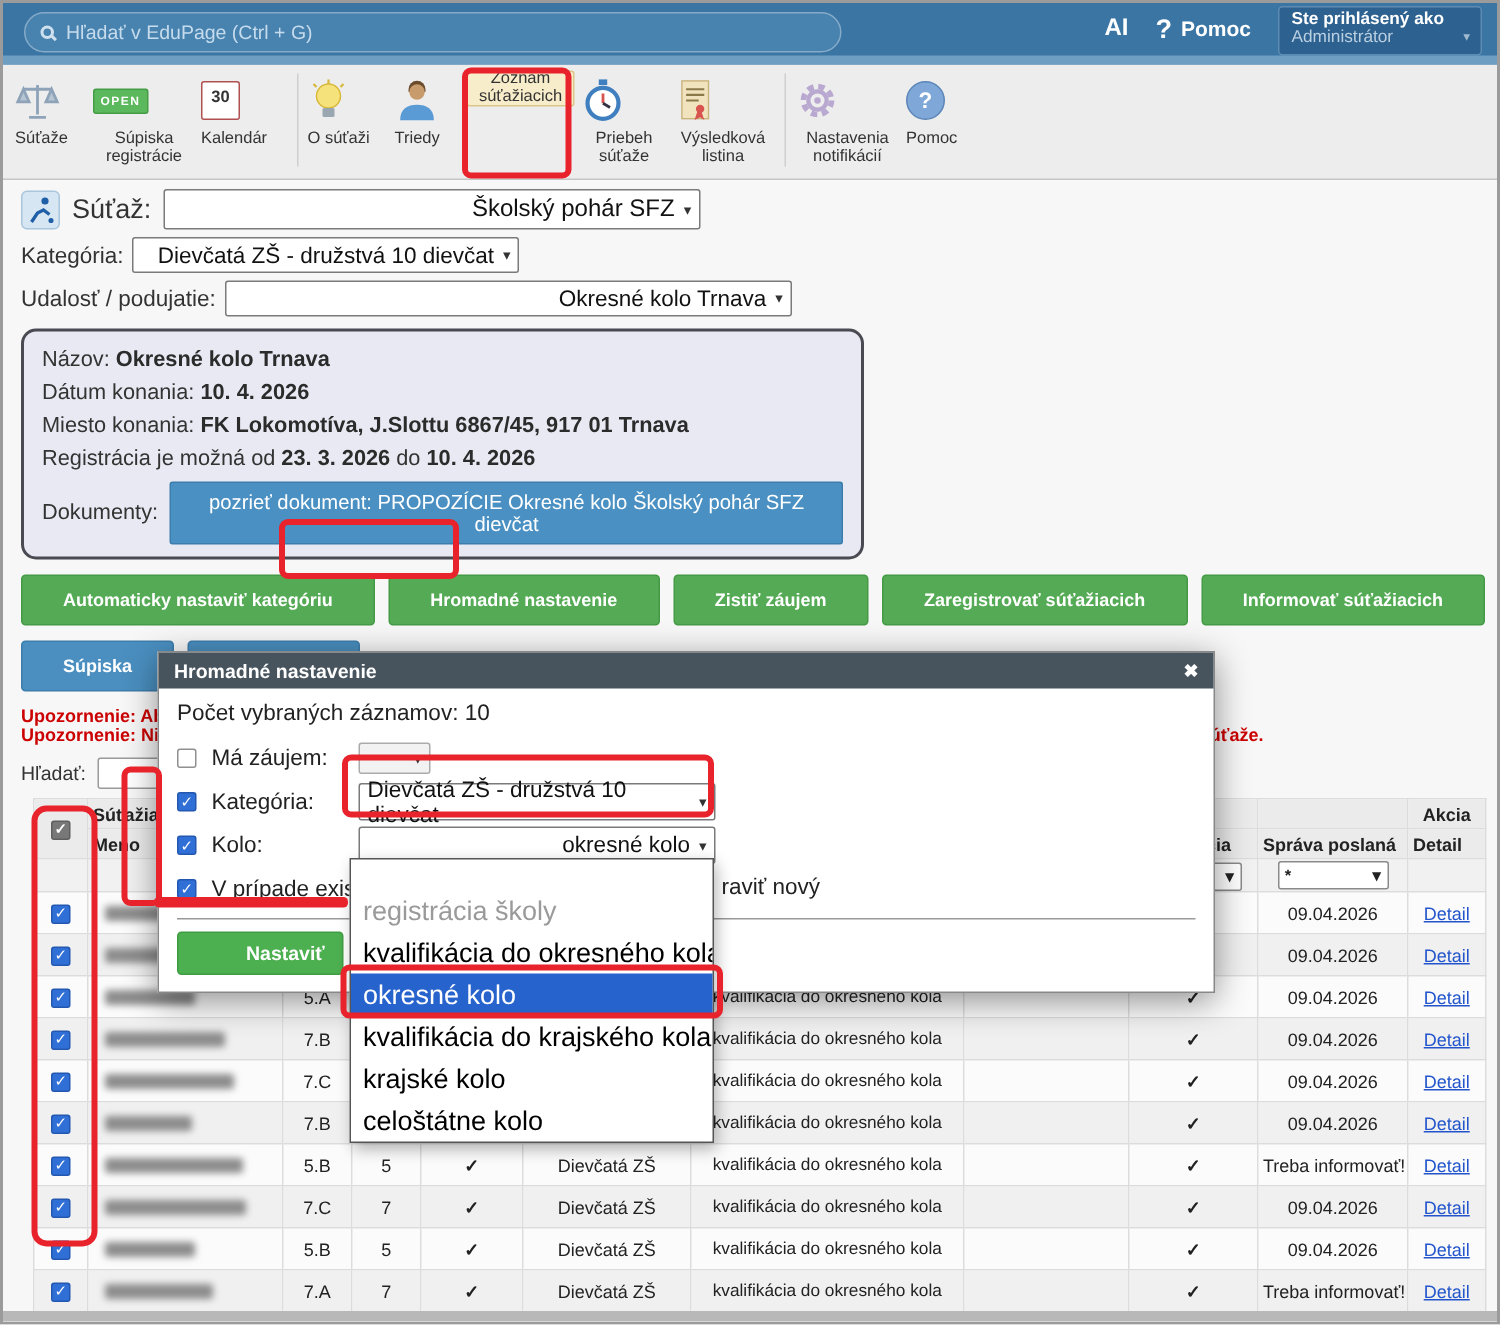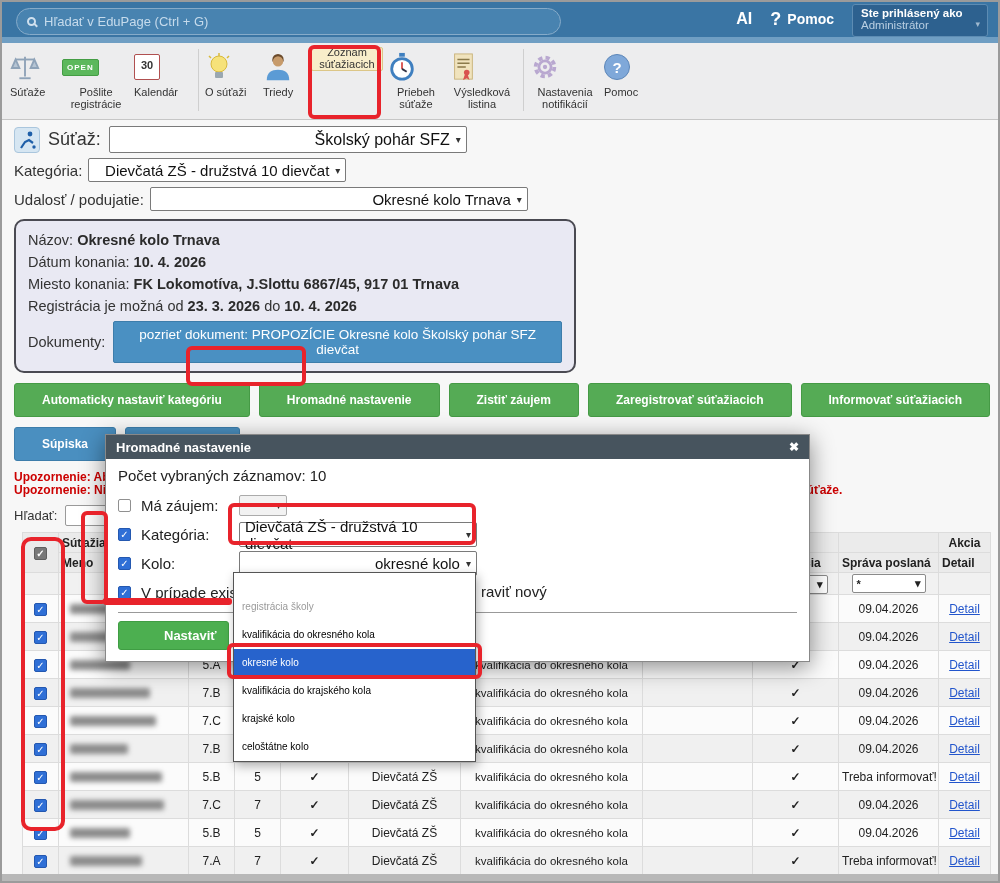--- a/index.html
+++ b/index.html
@@ -99,21 +99,21 @@
   .mrow .msel { width:238px; height:25px; font-size:15px; }
   .mrow .tiny { width:48px; height:21px; background:#f2f2f2; border-color:#ababab; color:#999; }
   .frag-right { position:absolute; left:363px; top:4px; font-size:15px; color:#222; }
   .msep { border:none; border-top:1px solid #999; margin:6px 0 8px 0; }
   .mbtn { font-size:13px; border-radius:3px; padding:6px 12px; cursor:pointer; font-family:"Liberation Sans",sans-serif; }
   .mbtn.set { background:#4caf50; border:1px solid #3f9d43; color:#fff; font-weight:bold;padding-left:45px; }
   .mbtn.cancel { background:#f5f5f5; border:1px solid #bbb; color:#333; margin-left:8px; }
 
   
   .kolo-list { position:absolute; left:231px; top:570px; width:243px; background:#fff; border:1px solid #555; box-shadow:2px 4px 10px rgba(0,0,0,0.3); z-index:20; }
-  .kopt { height:28px; line-height:28px; font-size:10px; padding-left:8px; color:#000; white-space:nowrap; overflow:hidden; }
+  .kopt { height:28px; line-height:28px; font-size:18px; padding-left:8px; color:#000; white-space:nowrap; overflow:hidden; }
   .kopt.blank { height:20px; }
   .kopt.muted { color:#9a9a9a; }
   .kopt.selected { background:#2763cc; color:#fff; }
 
   
   .redbox { position:absolute; border:4px solid #e8232b; border-radius:6px; z-index:40; pointer-events:none; }
   .redfill { position:absolute; background:#e8232b; border-radius:3px; z-index:40; pointer-events:none; }
 </style>
 </head>
 <body>
@@ -149,21 +149,21 @@
               <path d="M10 28h12"></path>
             </g>
           </svg>
         </span>
         <span class="tb-label">Súťaže</span>
       </div>
       <div class="tb-item" style="width: 68px;">
         <span class="tb-icon">
           <span class="open-badge">OPEN</span>
         </span>
-        <span class="tb-label">Pošlite registrácie</span>
+        <span class="tb-label">Súpiska registrácie</span>
       </div>
       <div class="tb-item" style="width: 56px;">
         <span class="tb-icon">
           <span class="cal"><span class="cal-top"></span><span class="cal-num">30</span></span>
         </span>
         <span class="tb-label">Kalendár</span>
       </div>
       <div class="tb-sep"></div>
       <div class="tb-item" style="width: 54px;">
         <span class="tb-icon">

